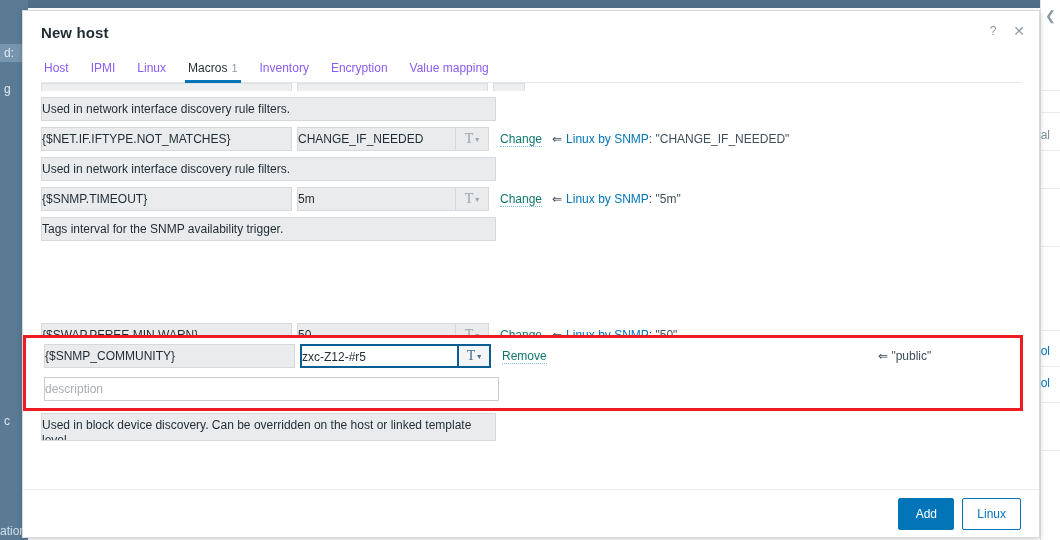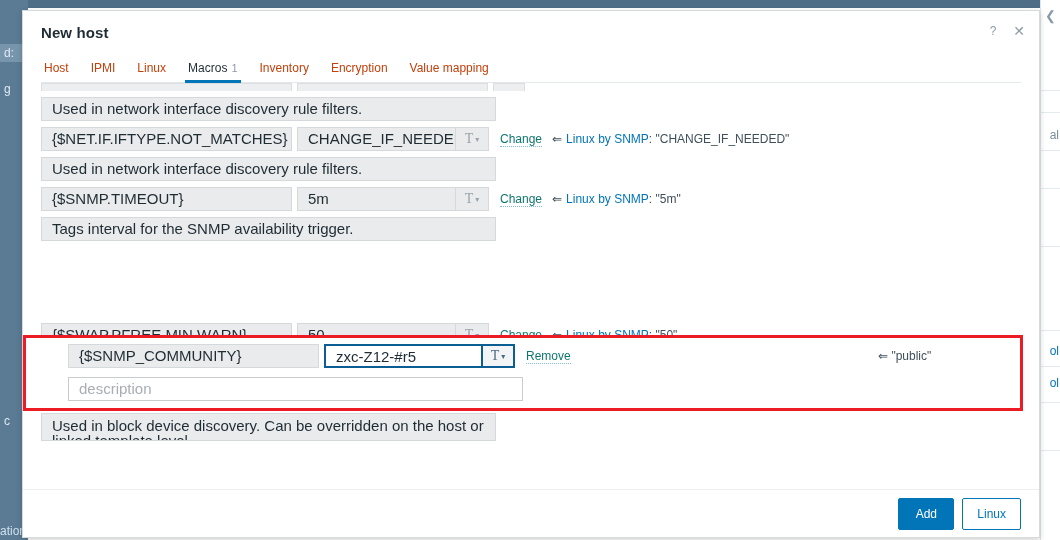--- a/index.html
+++ b/index.html
@@ -33,21 +33,21 @@
   #bg-bottom-text {
     position: absolute; left: 0; bottom: 2px; width: 30px;
     color: #cfe0ec; font-size: 12px; white-space: nowrap; overflow: hidden;
   }
   #bg-right-col {
     position: absolute; right: 0; top: 0; width: 20px; height: 540px;
     background: #ffffff; border-left: 1px solid #e0e5e9;
   }
   .bg-right-line { position: absolute; right: 0; width: 20px; height: 1px; background: #e5eaee; }
   .bg-right-txt {
-    position: absolute; right: 1px; font-size: 12px; color: #768d99; white-space: nowrap;
+    position: absolute; right: 10px; font-size: 12px; color: #768d99; white-space: nowrap;
   }
   .bg-right-link { color: #0275b8; }
   #bg-collapse-icon {
     position: absolute; right: 4px; top: 8px; color: #8a9aa6; font-size: 13px;
   }
 
   
   #modal {
     position: absolute; left: 22px; top: 10px; width: 1018px; height: 528px;
     background: #ffffff;
@@ -74,21 +74,21 @@
   
   #tabs {
     display: flex; align-items: flex-end; gap: 0px;
     padding: 0 18px; height: 30px; position: relative;
   }
   #tabs::after {
     content: ""; position: absolute; left: 18px; right: 18px; bottom: 0;
     height: 1px; background: #e4e8eb;
   }
   .tab {
-    font-size: 12px; color: #c2410c; cursor: pointer;
+    font-size: 12px; color: #8b5cf6; cursor: pointer;
     padding: 0 11px 8px 11px; position: relative; white-space: nowrap;
   }
   .tab.first { padding-left: 3px; }
   .tab.active { color: #1f2c33; font-weight: normal; }
   .tab.active::after {
     content: ""; position: absolute; left: 8px; right: 8px; bottom: 0;
     height: 3px; background: #0275b8; z-index: 2;
   }
   .tab-count { color: #8f9ba5; margin-left: 4px; font-size: 11px; }
 
@@ -103,21 +103,21 @@
   }
   .clip-box { height: 8px; background: #eceef0; border: 1px solid #dcdfe2; border-bottom: none; }
   #clip-a { width: 251px; }
   #clip-b { width: 191px; }
   #clip-c { width: 32px; }
 
   .row { display: flex; align-items: center; margin-top: 6px; position: relative; }
 
   .fld {
     height: 24px; border: 1px solid #c9ccce; background: #ffffff;
-    font-size: 15px; color: #1f2c33; padding: 0 10px; line-height: 22px;
+    font-size: 12px; color: #1f2c33; padding: 0 0; line-height: 22px;
     font-family: "Liberation Sans", sans-serif;
     white-space: nowrap; overflow: hidden;
   }
   .fld.ro { background: #e9ebed; border-color: #d6d9db; }
   .macro-name { width: 251px; }
   .macro-value { width: 159px; margin-left: 5px; }
   .desc-fld { width: 455px; }
   .desc-fld.ro { color: #1f2c33; }
   .desc-ph { color: #a8aeb3; }
   .desc-tall { height: 28px; line-height: 15px; padding-top: 4px; white-space: normal; }
@@ -138,21 +138,21 @@
   .tmpl-note { margin-left: 10px; font-size: 12px; color: #3f4f5a; white-space: nowrap; }
   .tmpl-note .arrow { color: #3f4f5a; margin-right: 4px; }
   .tmpl-note .tmpl-link { color: #0275b8; cursor: pointer; }
 
   
   #hl-block {
     position: absolute; left: 0px; top: 252px; width: 1000px; height: 76px;
     border: 3px solid #ed1c24; background: #ffffff; z-index: 5;
     padding: 6px 0 0 18px;
   }
-  #hl-block .row { margin-top: 0; margin-left: 24px; }
+  #hl-block .row { margin-top: 0; }
   #hl-block .row.second { margin-top: 9px; }
   .fld.focused { border: 2px solid #0b5e94; }
   .type-btn.focused { border: 2px solid #0b5e94; background: #f2f4f5; color: #5b7b95; margin-left: -2px; }
   .type-btn.focused .tglyph { color: #4a6b84; }
   .type-btn.focused .chev { color: #4a6b84; }
   #hl-inherit {
     position: absolute; left: 852px; top: 11px; font-size: 12px; color: #3f4f5a; white-space: nowrap;
   }
 
   

